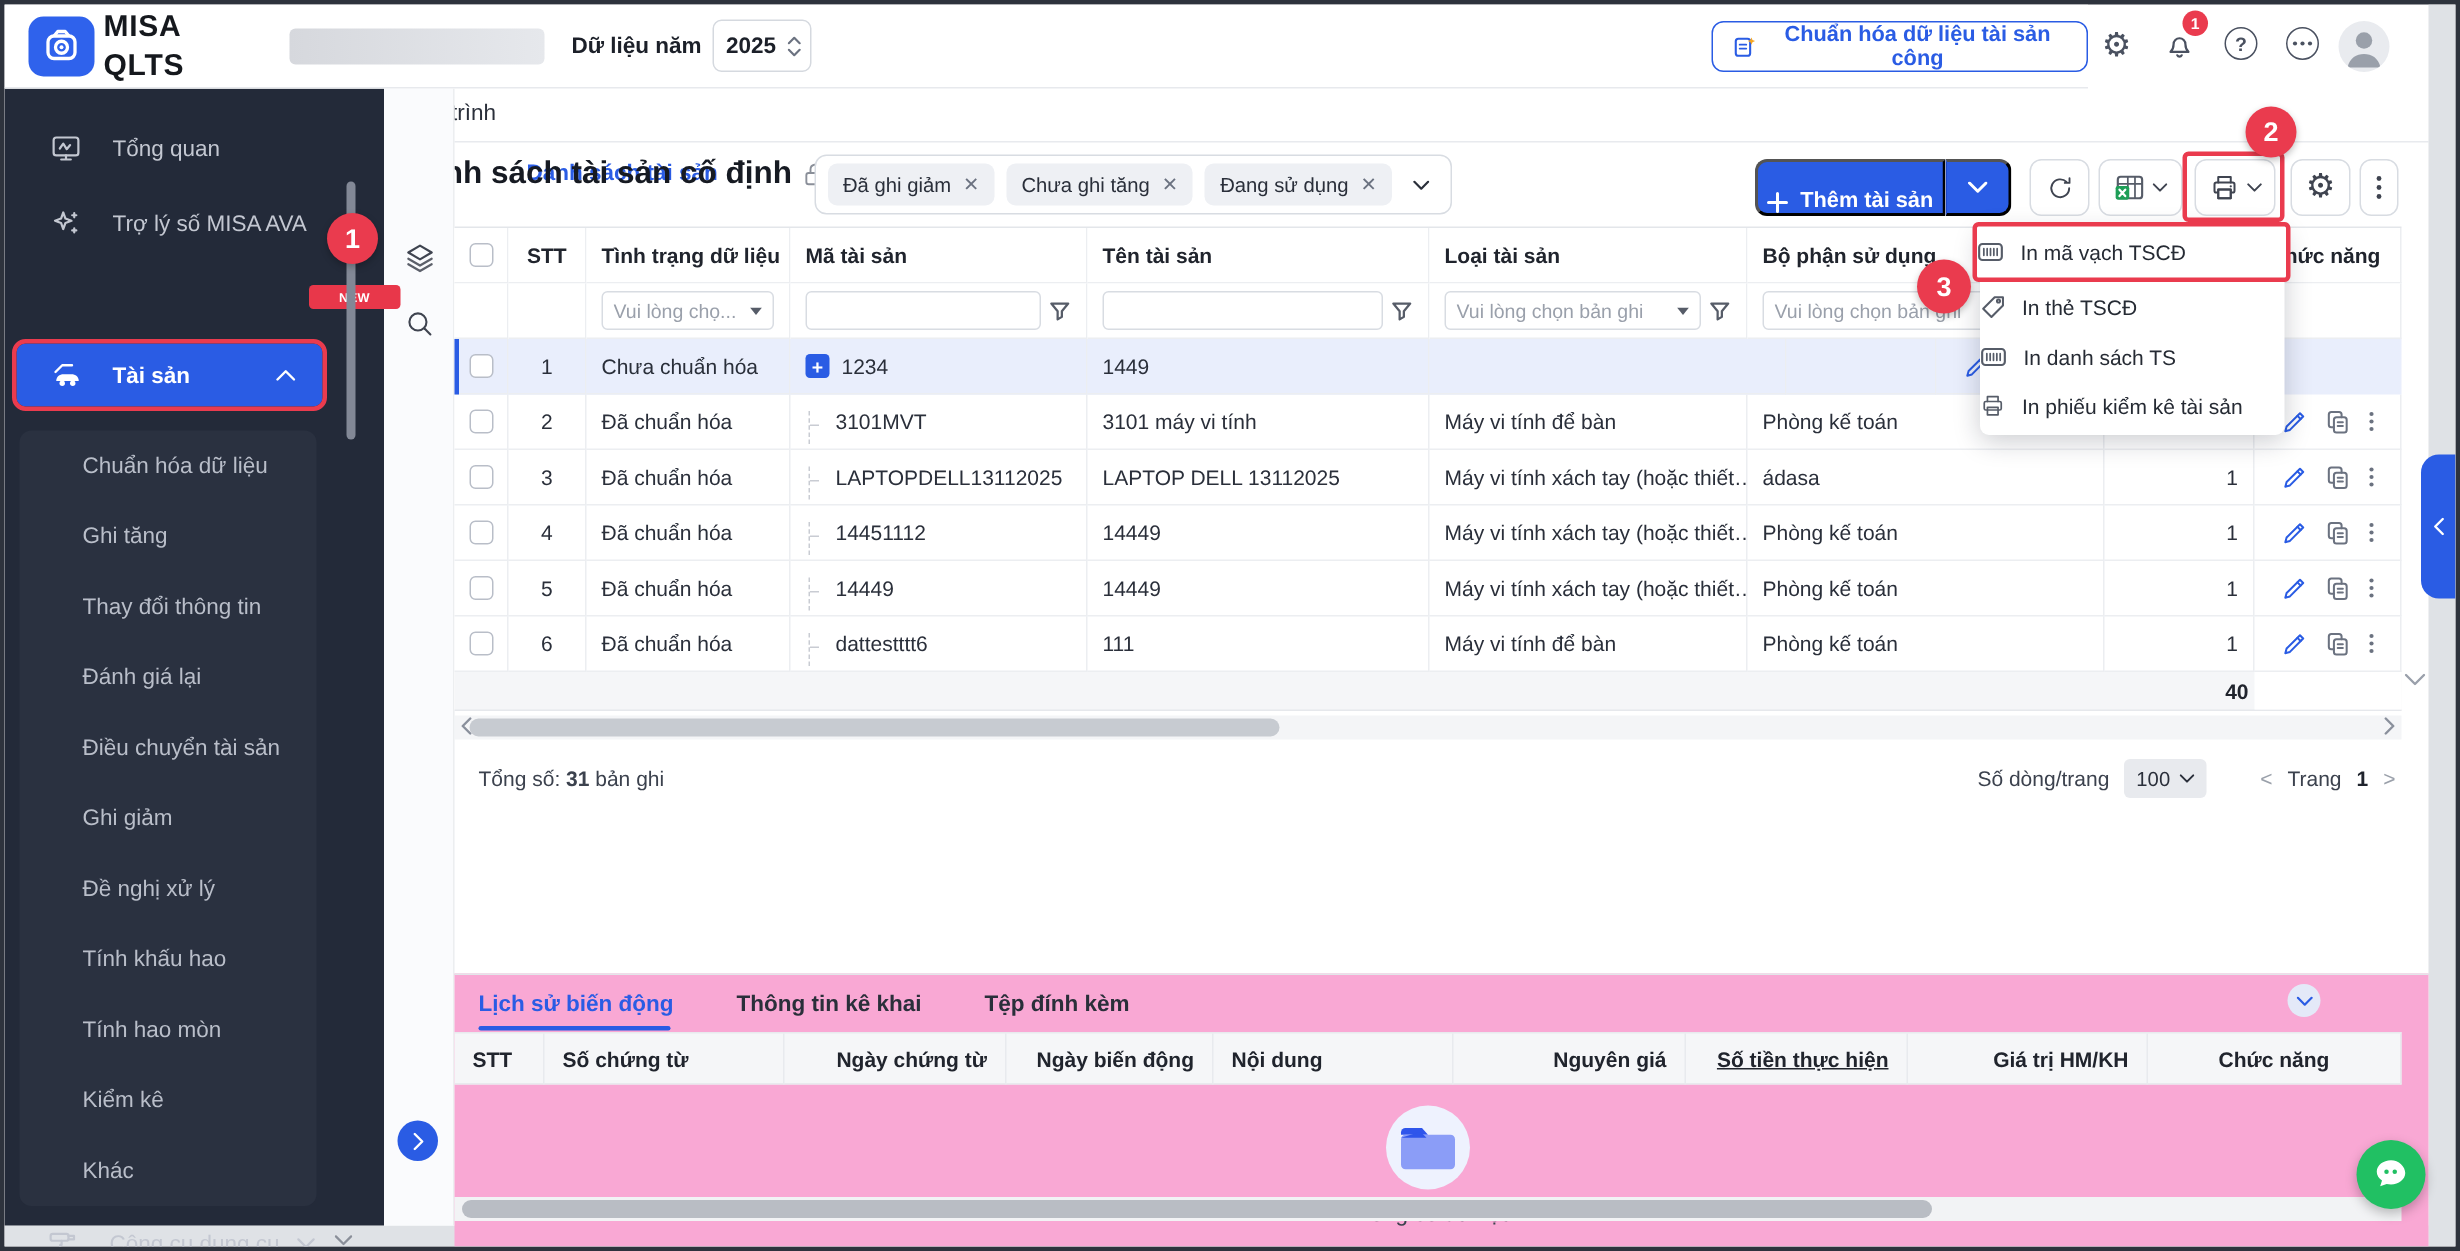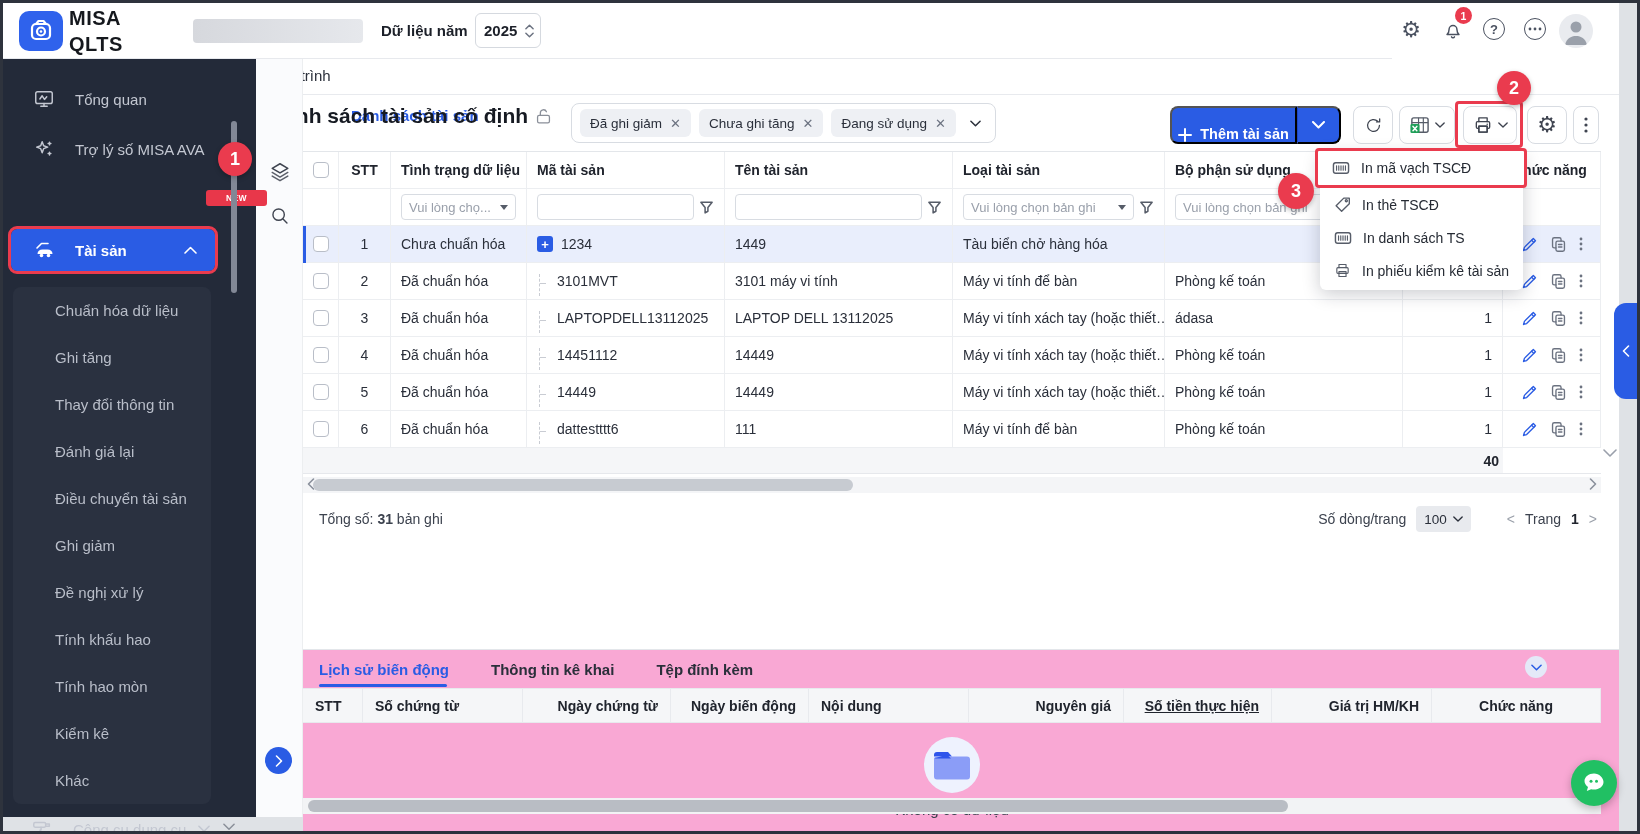--- a/index.html
+++ b/index.html
@@ -54,34 +54,34 @@
 
   
   .page-tabs { position:absolute; left:253px; top:56px; width:1363px; height:36px; border-bottom:1px solid #e8eaee; background:#fff; }
   .ptab { position:absolute; top:8px; font-size:15px; color:#2a2f3a; }
   .ptab.active { color:#2a5ce4; font-weight:bold; }
   .ptab-underline { position:absolute; left:348px; top:33px; width:118px; height:3px; background:#2a5ce4; border-radius:2px; }
 
   
   .page-title { position:absolute; left:266px; top:101px; font-size:21px; font-weight:bold; color:#161a22; }
   .lock-ic { position:absolute; left:531px; top:104px; color:#8a8f99; }
-  .chipbar { position:absolute; left:568px; top:100px; height:40px; border:1px solid #d8dce2; border-radius:8px; display:flex; align-items:center; padding:0 8px; gap:8px; background:#fff; }
+  .chipbar { position:absolute; left:540px; top:100px; height:40px; border:1px solid #d8dce2; border-radius:8px; display:flex; align-items:center; padding:0 8px; gap:8px; background:#fff; }
   .chip { height:28px; background:#eef0f4; border-radius:6px; display:flex; align-items:center; padding:0 10px; font-size:13.5px; color:#2a2f3a; gap:8px; }
   .chip .x { color:#6b7280; font-size:13px; }
   .toolbtn { position:absolute; top:103px; height:38px; border:1px solid #d8dce2; border-radius:8px; background:#fff; display:flex; align-items:center; justify-content:center; gap:5px; color:#3f4450; }
   .btn-add { position:absolute; left:1167px; top:103px; width:127px; height:38px; background:#2a5ce4; border-radius:8px 0 0 8px; color:#fff; display:flex; align-items:flex-end; justify-content:center; gap:8px; font-size:14.5px; font-weight:bold; }
   .btn-add-caret { position:absolute; left:1294px; top:103px; width:44px; height:38px; background:#2a5ce4; border-left:1px solid #1e46c8; border-radius:0 8px 8px 0; color:#fff; display:flex; align-items:center; justify-content:center; }
 
   
   .ann-badge { position:absolute; width:34px; height:34px; border-radius:50%; background:#ea3b4e; color:#fff; font-size:18px; font-weight:bold; display:flex; align-items:center; justify-content:center; box-shadow:0 2px 5px rgba(0,0,0,.25); z-index:60; }
   .ann-rect { position:absolute; border:3px solid #ea3b4e; border-radius:4px; z-index:55; pointer-events:none; }
 
   
   .print-menu { position:absolute; left:1317px; top:149px; width:203px; background:#fff; border-radius:6px; box-shadow:0 4px 18px rgba(20,24,40,.22); padding:3px 0; z-index:50; }
-  .pm-item { height:33px; display:flex; align-items:center; padding-left:14px; gap:11px; font-size:14px; color:#262b34; }
+  .pm-item { height:33px; display:flex; align-items:center; gap:11px; font-size:14px; color:#262b34; }
   .pm-item .ic { color:#565c68; flex:none; }
 
   
   .mtable { position:absolute; left:300px; top:148px; width:1298px; background:#fff; border-top:1px solid #e3e6ea; z-index:10; }
   .tr { display:flex; width:1298px; }
   .td, .th { border-right:1px solid #eceef1; border-bottom:1px solid #eceef1; padding:0 10px; display:flex; align-items:center; overflow:hidden; white-space:nowrap; }
   .th { height:37px; font-weight:bold; font-size:14px; color:#20242d; background:#fff; }
   .td { height:37px; font-size:14px; color:#2a2f3a; }
   .fd { height:37px; background:#fff; }
   .c-cb{width:36px; justify-content:center; padding:0 6px;}
@@ -169,20 +169,28 @@
       <span class="spin">
         <svg class="sicon" width="9" height="6" viewBox="0 0 10 6">
             <path d="M1 5l4-4 4 4"></path>
           </svg>
         <svg class="sicon" width="9" height="6" viewBox="0 0 10 6">
             <path d="M1 1l4 4 4-4"></path>
           </svg>
       </span>
     </div>
 
+    <button class="btn-normalize">
+      <svg width="17" height="17" viewBox="0 0 18 18">
+        <rect x="2.5" y="2.5" width="11" height="13" rx="2" fill="none" stroke="#2a5ce4" stroke-width="1.6"></rect>
+        <path d="M5.5 7h5M5.5 10h5" stroke="#2a5ce4" stroke-width="1.4" stroke-linecap="round"></path>
+        <path d="M14.5 1.5l.8 2 2 .8-2 .8-.8 2-.8-2-2-.8 2-.8z" fill="#f5a623"></path>
+      </svg>
+      <span>Chuẩn hóa dữ liệu tài sản công</span>
+    </button>
 
     <span class="top-ic gear-glyph" style="left:1396px;"></span>
     <span class="top-ic" style="left:1438px;">
       <svg class="sicon" width="22" height="22" viewBox="0 0 24 24">
         <path d="M18.5 17H5.5c1.6-1.6 2.2-3.4 2.2-5.6a4.3 4.3 0 0 1 8.6 0c0 2.2.6 4 2.2 5.6z"></path>
         <path d="M10.4 19.5a1.8 1.8 0 0 0 3.2 0"></path>
       </svg>
     </span>
     <span class="bell-badge">1</span>
     <span class="top-ic circle-ic help-glyph" style="left:1480px;"></span>
@@ -443,21 +451,20 @@
       <div class="td c-cb">
           <span class="cb"></span>
         </div>
       <div class="td c-stt">1</div>
       <div class="td c-status">Chưa chuẩn hóa</div>
       <div class="td c-code">
         <span class="plusbox"></span>
         <span>1234</span>
       </div>
       <div class="td c-name">1449</div>
-      <div class="td c-type">Tàu biển chở hàng hóa</div>
       <div class="td c-dept"></div>
       <div class="td c-qty"></div>
       <div class="td c-act">
         <span style="color:#2a5ce4;">
             <svg class="sicon" width="17" height="17" viewBox="0 0 20 20">
               <path d="M3 17l1-3.6L14.5 3l2.5 2.5L6.6 16z"></path>
               <path d="M12.5 5l2.5 2.5"></path>
             </svg>
           </span>
         <span style="color:#6b7280;">

